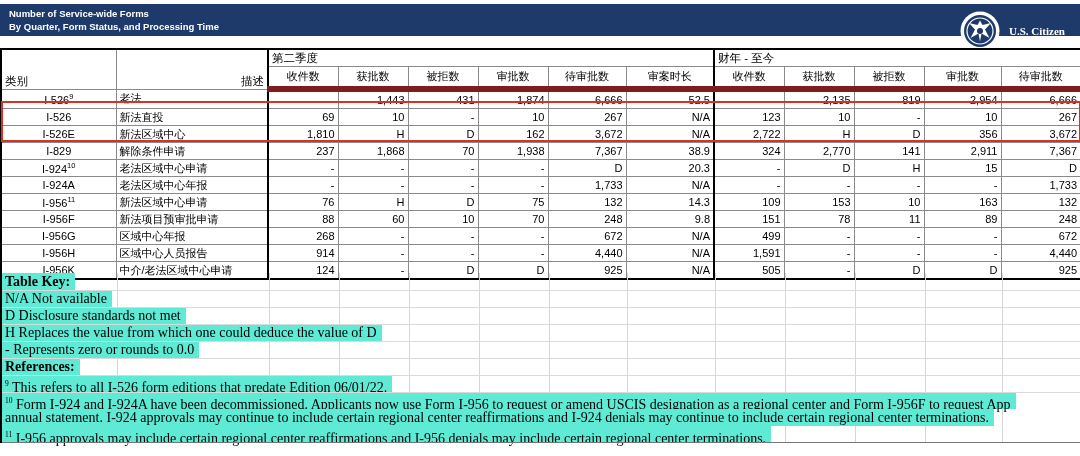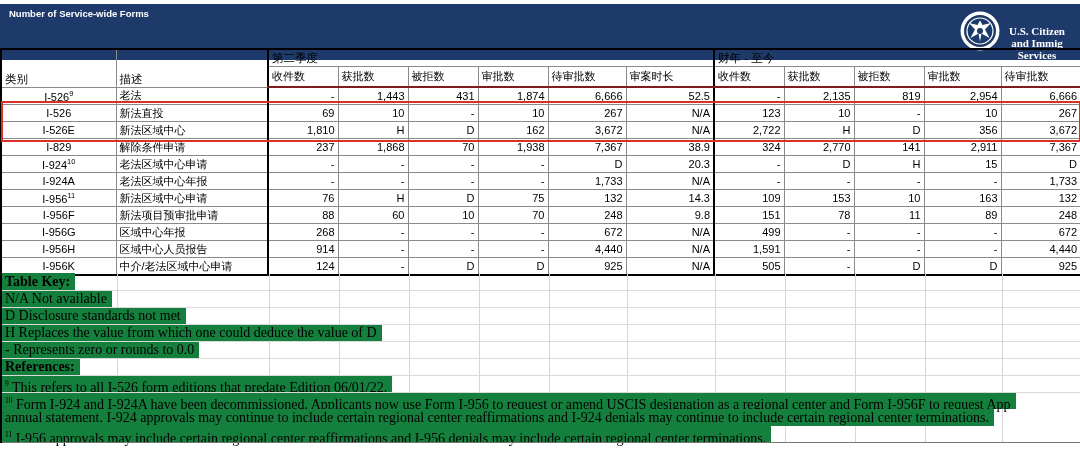--- a/index.html
+++ b/index.html
@@ -1,63 +1,64 @@
 <!DOCTYPE html>
 <html><head>
 <meta charset="utf-8">
 <style>
   html,body{margin:0;padding:0;background:#fff;}
   .page{position:relative;width:1080px;height:456px;background:#fff;overflow:hidden;
         font-family:"Liberation Sans",sans-serif;}
 
   
-  .topbar{position:absolute;left:0;top:4px;width:1080px;height:56px;background:#1e3a6a;text-align:center;}
+  .topbar{position:absolute;left:0;top:4px;width:1080px;height:32px;background:#1e3a6a;}
   .titles{position:absolute;left:9px;top:4px;color:#fff;font-size:9.5px;font-weight:bold;line-height:12.5px;white-space:nowrap;}
   .agency{position:absolute;left:960px;top:5px;height:44px;display:flex;align-items:center;}
   .seal{width:40px;height:40px;}
   .wordmark{margin-left:9px;color:#fff;font-family:"Liberation Serif",serif;font-weight:bold;
             font-size:11px;line-height:12px;white-space:nowrap;margin-top:24px;}
 
   
   table.forms{position:absolute;left:0;top:48px;width:1080px;border-collapse:collapse;table-layout:fixed;
               font-size:11px;color:#000;border:2px solid #000;}
   table.forms th,table.forms td{border:1px solid #8a8a8a;padding:0 3px;height:16px;overflow:hidden;white-space:nowrap;font-weight:normal;}
   tr.grouphead th{height:16px;text-align:left;font-size:11.5px;}
-  tr.subhead th{height:19px;text-align:left;font-size:11px;border-bottom:2px solid #7f1d1d;}
+  tr.subhead th{height:19px;text-align:center;font-size:11px;border-bottom:6px solid #7f1d1d;}
   th.corner{vertical-align:bottom;border-bottom:2px solid #000;}
   th.corner.cat{text-align:left;}
-  th.corner.desc{}
+  th.corner.desc{text-align:right;}
   td.cat{text-align:center;}
   td.desc{text-align:left;padding-left:4px;}
   td.num{text-align:right;padding-right:4px;}
   .bL{border-left:2px solid #000 !important;}
   sup{font-size:7.5px;}
 
   
   .redbox{position:absolute;left:1px;top:101px;width:1076px;height:37px;border:2px solid #da3025;
           z-index:10;pointer-events:none;}
 
   
   .notes{position:absolute;left:0;top:273px;width:1080px;height:170px;border-left:2px solid #000;
          font-family:"Liberation Serif",serif;font-size:14px;color:#000;z-index:1;}
   .vgrid{position:absolute;top:0;width:1px;height:170px;background:#d6d6d6;z-index:0;}
   .hgrid{position:absolute;left:0;width:1080px;height:1px;background:#dadada;z-index:2;}
   .note-row{position:relative;height:17px;line-height:17px;white-space:nowrap;z-index:1;}
-  .note-row .mask{position:relative;background:#15803d;padding:0 5px 0 3px;display:inline-block;height:17px;}
+  .note-row .mask{position:relative;background:#5eead4;padding:0 5px 0 3px;display:inline-block;height:17px;}
   .note-row.bold .mask{font-weight:bold;}
   .notes-bottom{position:absolute;left:0;top:169px;width:1080px;height:1px;background:#777;z-index:3;}
 </style>
 </head>
 <body>
 
 <div class="page">
 
   <div class="topbar">
     <div class="titles">
       <div>Number of Service-wide Forms</div>
+      <div>By Quarter, Form Status, and Processing Time</div>
     </div>
     <div class="agency">
       <svg class="seal" viewBox="0 0 40 40">
         <circle cx="20" cy="20" r="19.5" fill="#ffffff"></circle>
         <circle cx="20" cy="20" r="16" fill="#1e3a6a"></circle>
         <circle cx="20" cy="20" r="13" fill="#1e3a6a" stroke="#ffffff" stroke-width="1.2"></circle>
         <path d="M20 9.5 L22.5 14 L31 12 L25 18.5 L29.5 27 L21.5 22.5 L20 30.5 L18.5 22.5 L10.5 27 L15 18.5 L9 12 L17.5 14 Z" fill="#ffffff"></path>
         <circle cx="20" cy="20" r="3" fill="#1e3a6a"></circle>
       </svg>
       <div class="wordmark">

